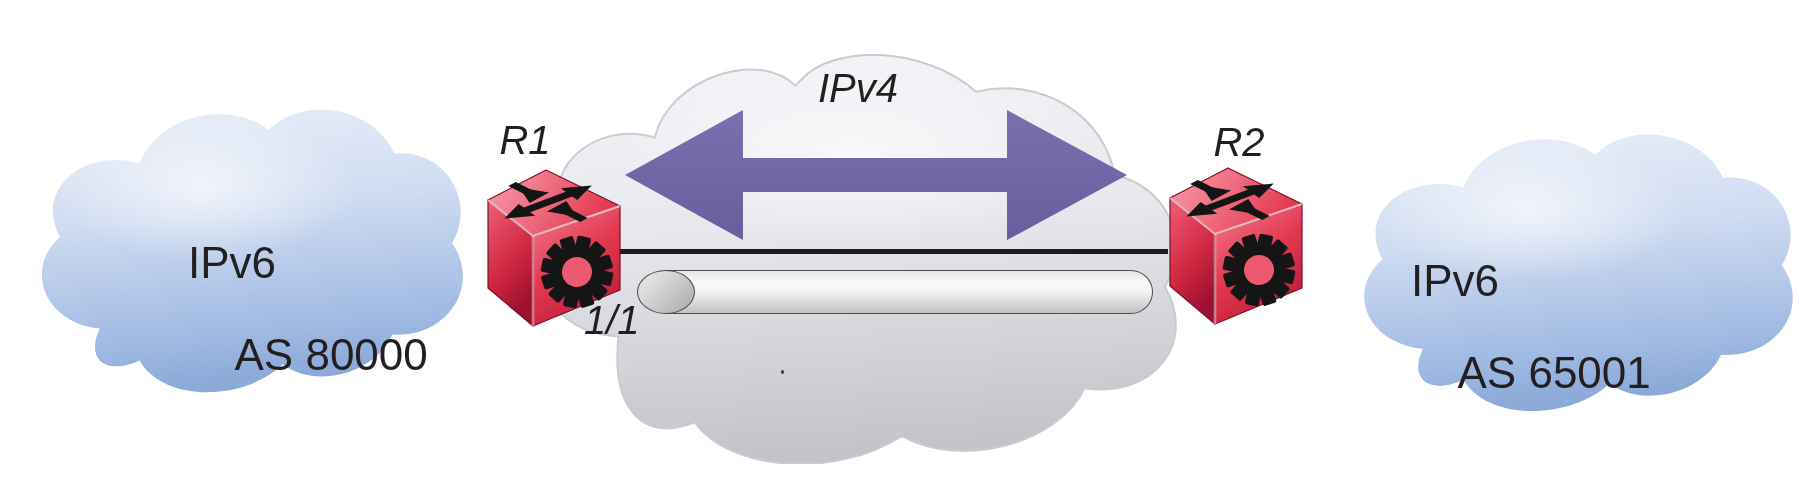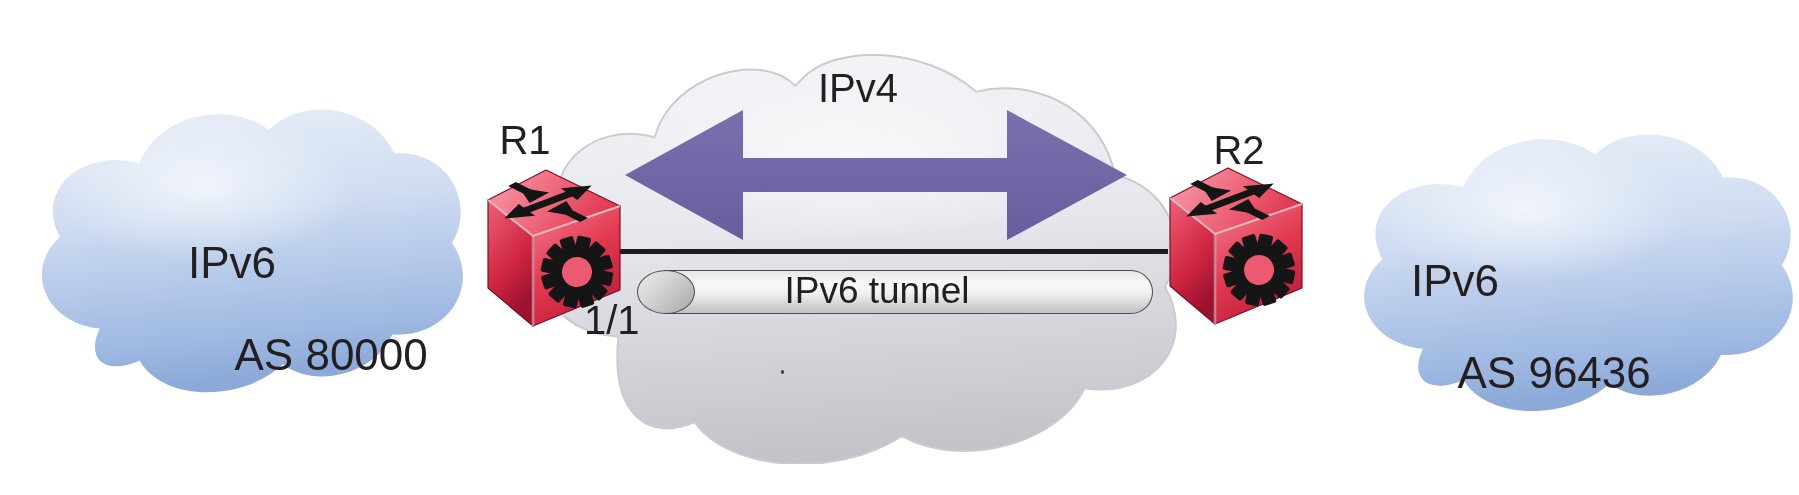--- a/index.html
+++ b/index.html
@@ -1,21 +1,21 @@
 <!DOCTYPE html>
 <html><head>
 <meta charset="utf-8">
 <style>
   html,body{margin:0;padding:0;background:#ffffff;}
   .stage{
     position:relative;width:1799px;height:495px;background:#ffffff;overflow:hidden;
     font-family:"Liberation Sans", sans-serif;color:#231f20;
   }
   .abs{position:absolute;}
-  .lbl{position:absolute;font-size:40px;line-height:44px;white-space:pre;color:#231f20;}
+  .lbl{position:absolute;font-size:40px;line-height:44px;white-space:pre;color:#231f20;font-style:italic;}
   .lbl.center{transform:translateX(-50%);}
   .cloud-text{position:absolute;font-size:44px;line-height:46px;white-space:pre;color:#231f20;}
   .link-line{
     position:absolute;left:609px;top:249px;width:559px;height:5px;background:#1c1c1c;
   }
   .tunnel{position:absolute;left:637px;top:270px;width:516px;height:44px;}
   .tunnel-body{
     position:absolute;left:26px;right:0;top:0;bottom:0;
     border:1px solid #4d4d4d;border-left:none;
     border-radius:3px 22px 22px 3px;
@@ -103,21 +103,20 @@
 
   <div class="link-line"></div>
 
   <svg class="abs" style="left:617px;top:106px" width="516" height="138" viewBox="0 0 516 138">
     <polygon points="8,69 126,4 126,52 390,52 390,4 510,69 390,134 390,86 126,86 126,134" fill="url(#purpleGrad)"></polygon>
   </svg>
 
   <div class="tunnel">
     <div class="tunnel-body"></div>
     <div class="tunnel-end"></div>
-    <div class="tunnel-label">IPv6 tunnel</div>
   </div>
 
   <svg class="abs" style="left:480px;top:162px" width="150" height="172" viewBox="0 0 150 172">
     <g stroke="#7c0e26" stroke-width="1.2" stroke-linejoin="round">
       <polygon points="8,38 66,8 140,44 53,74" fill="url(#topFace)"></polygon>
       <polygon points="8,38 53,74 53,164 8,126" fill="url(#leftFace)"></polygon>
       <polygon points="53,74 140,44 140,128 53,164" fill="url(#rightFace)"></polygon>
     </g>
     <path d="M8,38 L53,74 L140,44" fill="none" stroke="rgba(255,255,255,0.7)" stroke-width="2"></path>
     <line x1="53" y1="74" x2="53" y2="164" stroke="rgba(255,255,255,0.45)" stroke-width="2.5"></line>
@@ -192,27 +191,27 @@
       </g>
       <circle r="27"></circle>
       <circle r="15" fill="#ec5a71"></circle>
     </g>
   </svg>
 
   <div class="cloud-text" style="left:188px;top:240px"><span>IPv6</span><br>
     <span>AS 80000</span></div>
 
   <div class="cloud-text" style="left:1411px;top:258px"><span>IPv6</span><br>
-    <span>AS 96436</span></div>
+    <span>AS 65001</span></div>
 
   <div class="lbl center" style="left:858px;top:66px">IPv4</div>
 
 
   <div class="lbl center" style="left:525px;top:118px">R1</div>
 
-  <div class="lbl center" style="left:1239px;top:128px">R2</div>
+  <div class="lbl center" style="left:1239px;top:120px">R2</div>
 
   <div class="lbl" style="left:584px;top:298px">1/1</div>
 
 
   <div class="stray-dot"></div>
 
 </div>
 
 </body></html>

